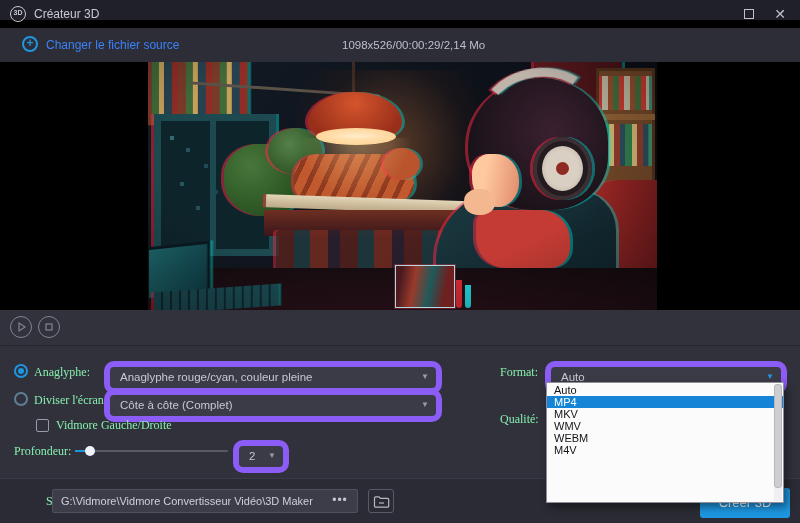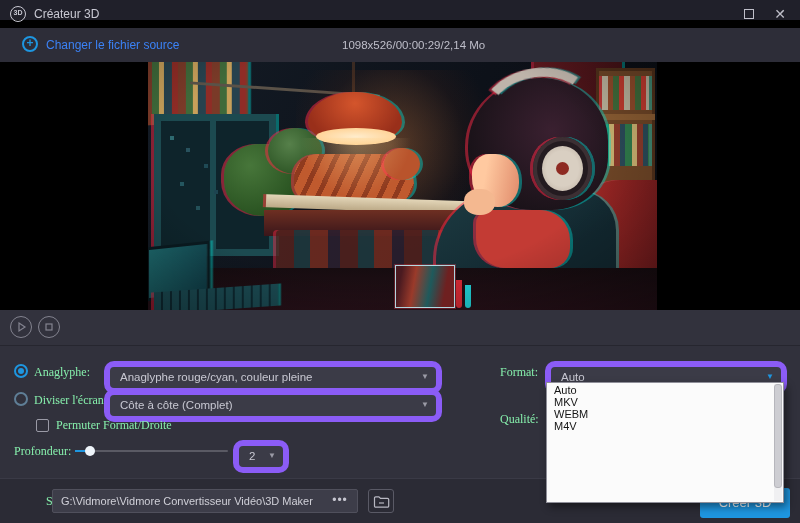--- a/index.html
+++ b/index.html
@@ -226,21 +226,21 @@
     </div>
 
     <div class="radio" style="left:14px;top:46px;"></div>
     <div class="lbl" style="left:34px;top:47px;">Diviser l'écran:</div>
     <div class="dd" style="left:104px;top:43px;width:338px;">
       <span>Côte à côte (Complet)</span>
       <span class="caret">▼</span>
     </div>
 
     <div class="checkbox"></div>
-    <div class="lbl" style="left:56px;top:72px;">Permuter Format/Droite</div>
+    <div class="lbl" style="left:56px;top:72px;">Vidmore Gauche/Droite</div>
 
     <div class="lbl" style="left:14px;top:98px;">Profondeur:</div>
     <div class="slider-track"></div>
     <div class="slider-fill"></div>
     <div class="slider-thumb"></div>
     <div class="dd" style="left:233px;top:94px;width:56px;">
       <span>2</span>
       <span class="caret">▼</span>
     </div>
 
@@ -248,21 +248,23 @@
     <div class="dd" style="left:545px;top:15px;width:242px;">
       <span>Auto</span>
       <span class="caret blue">▼</span>
     </div>
     <div class="lbl" style="left:500px;top:46px;margin-top:20px;">Qualité:</div>
   </div>
 
   <div class="optlist">
     <ul>
       <li>Auto</li>
+      <li class="selected">MP4</li>
       <li>MKV</li>
+      <li>WMV</li>
       <li>WEBM</li>
       <li>M4V</li>
     </ul>
     <div class="sb-track"></div>
     <div class="sb-thumb"></div>
   </div>
 
   <div class="footer">
     <div class="lbl" style="left:16px;top:15px;margin-left:30px;">Sortie:</div>
     <input class="out-input" type="text" readonly="" value="G:\Vidmore\Vidmore Convertisseur Vidéo\3D Maker" style="">

